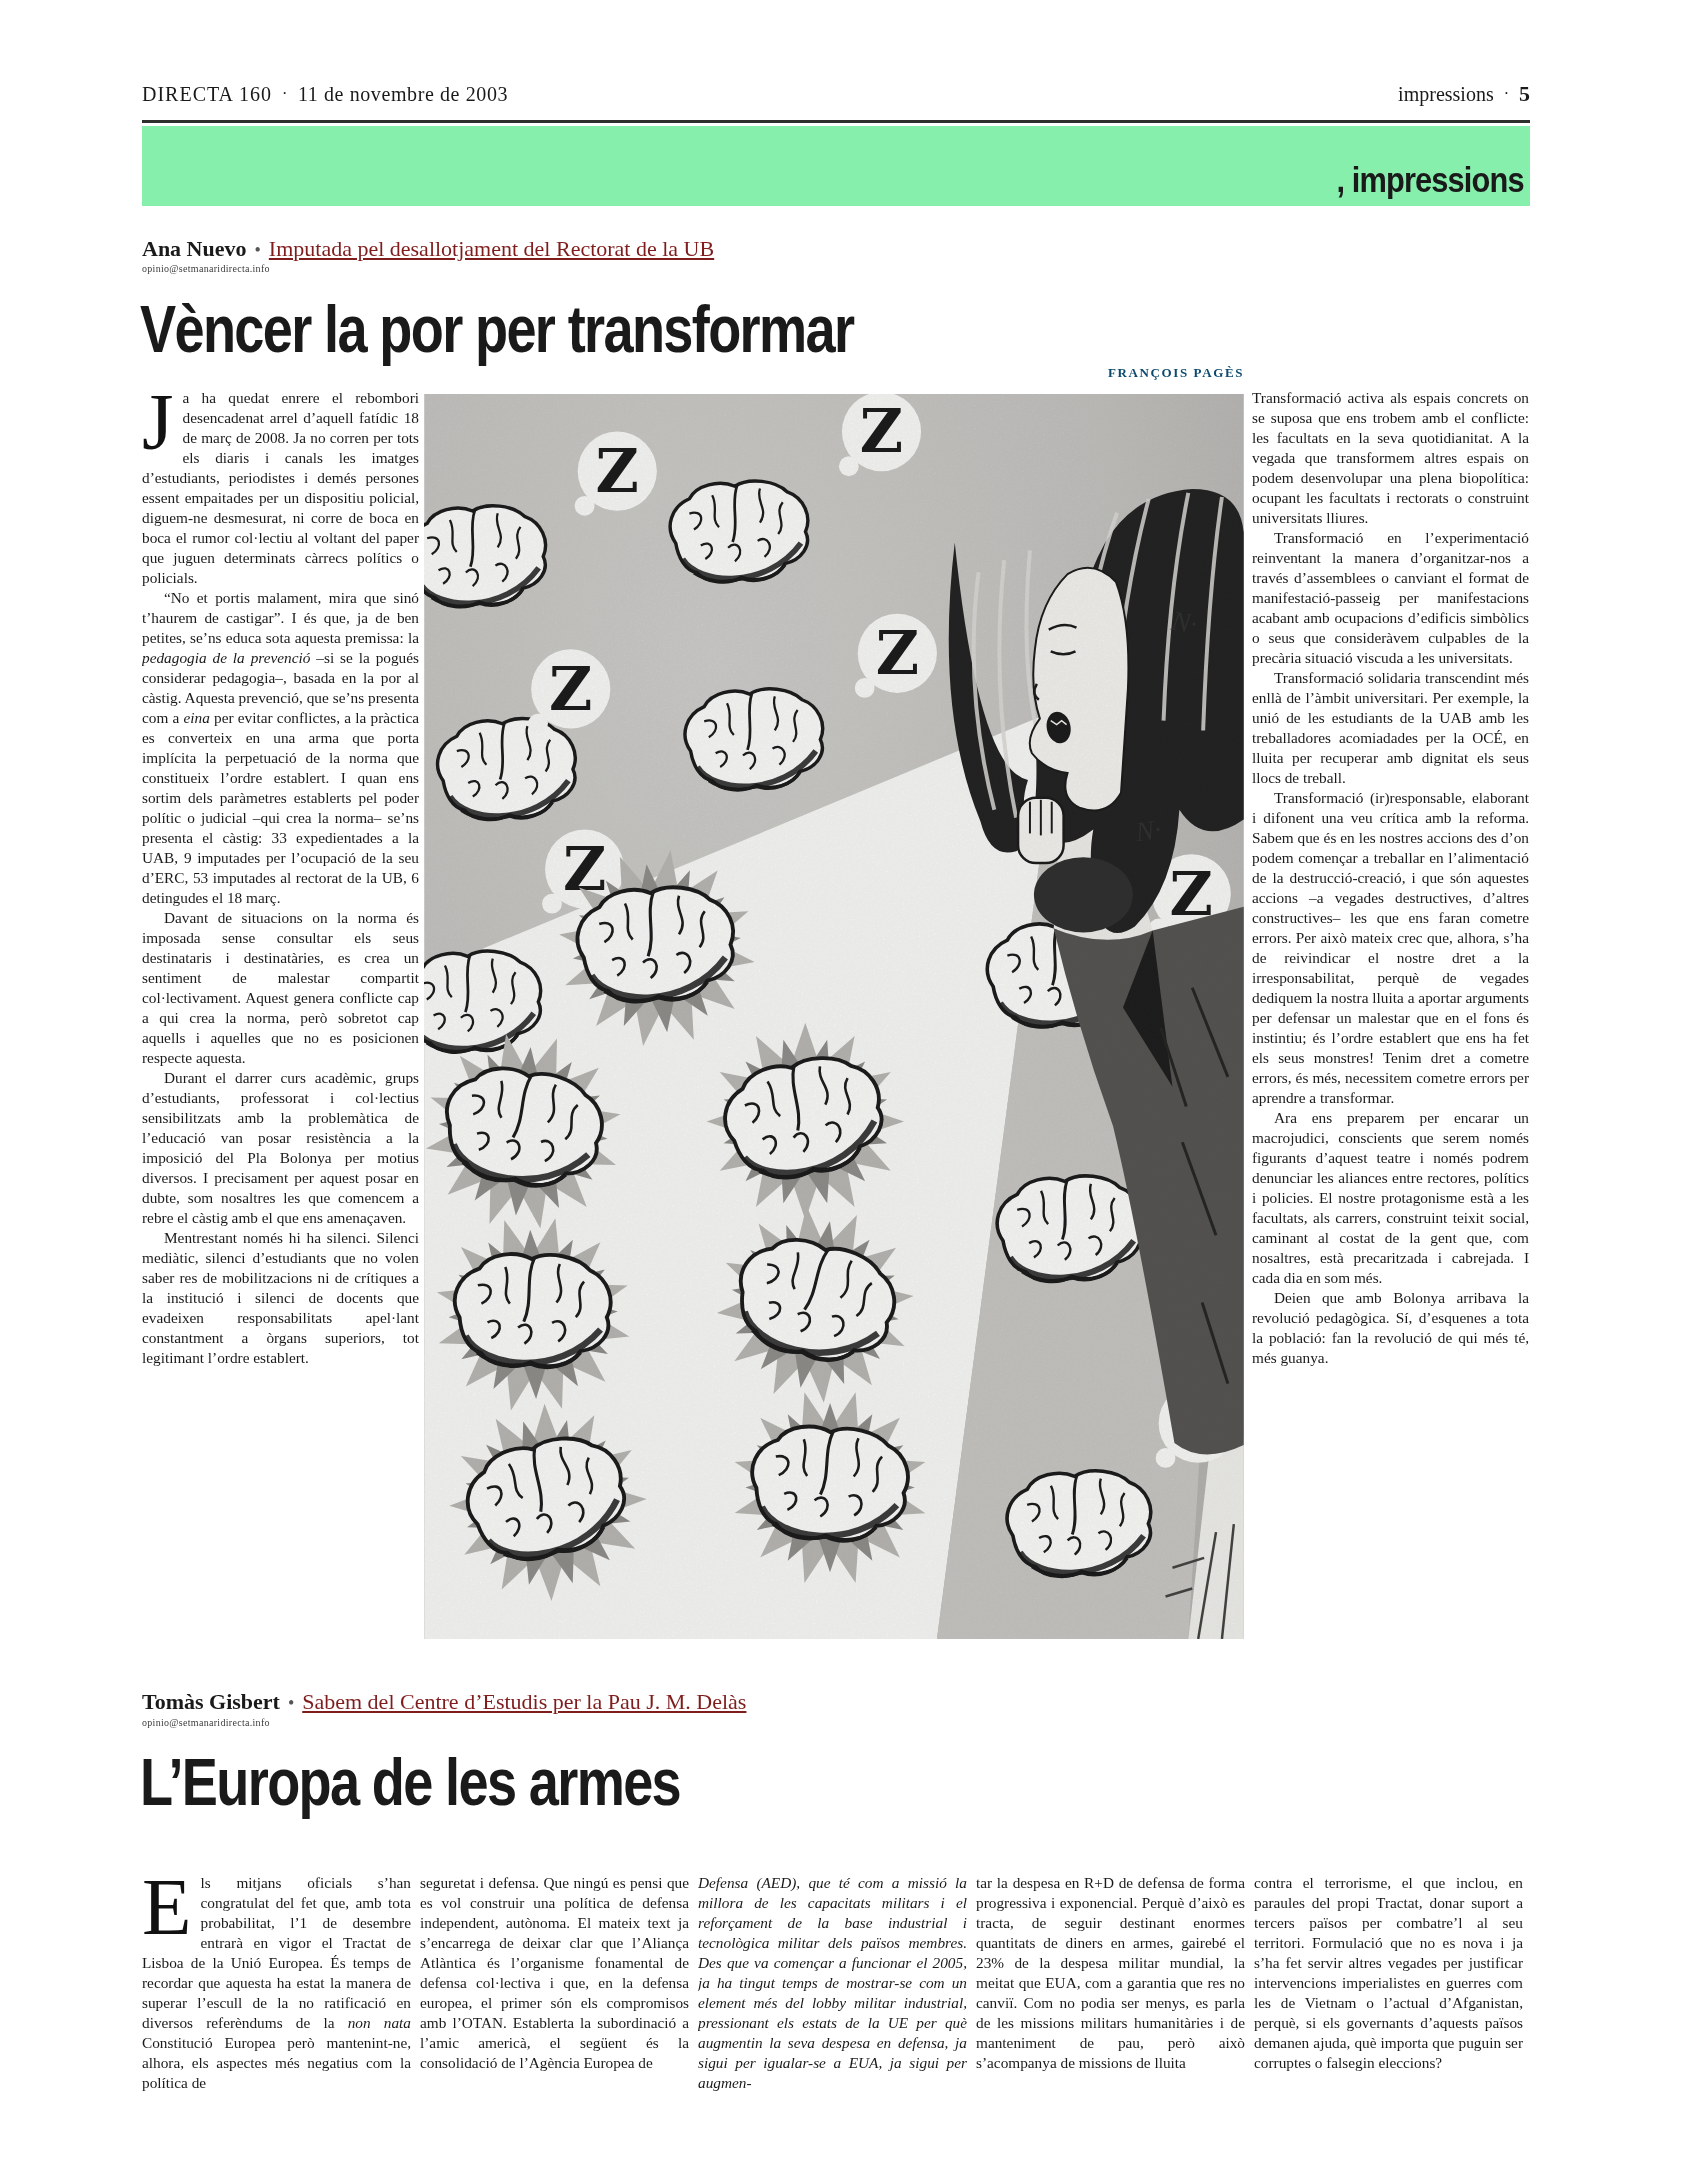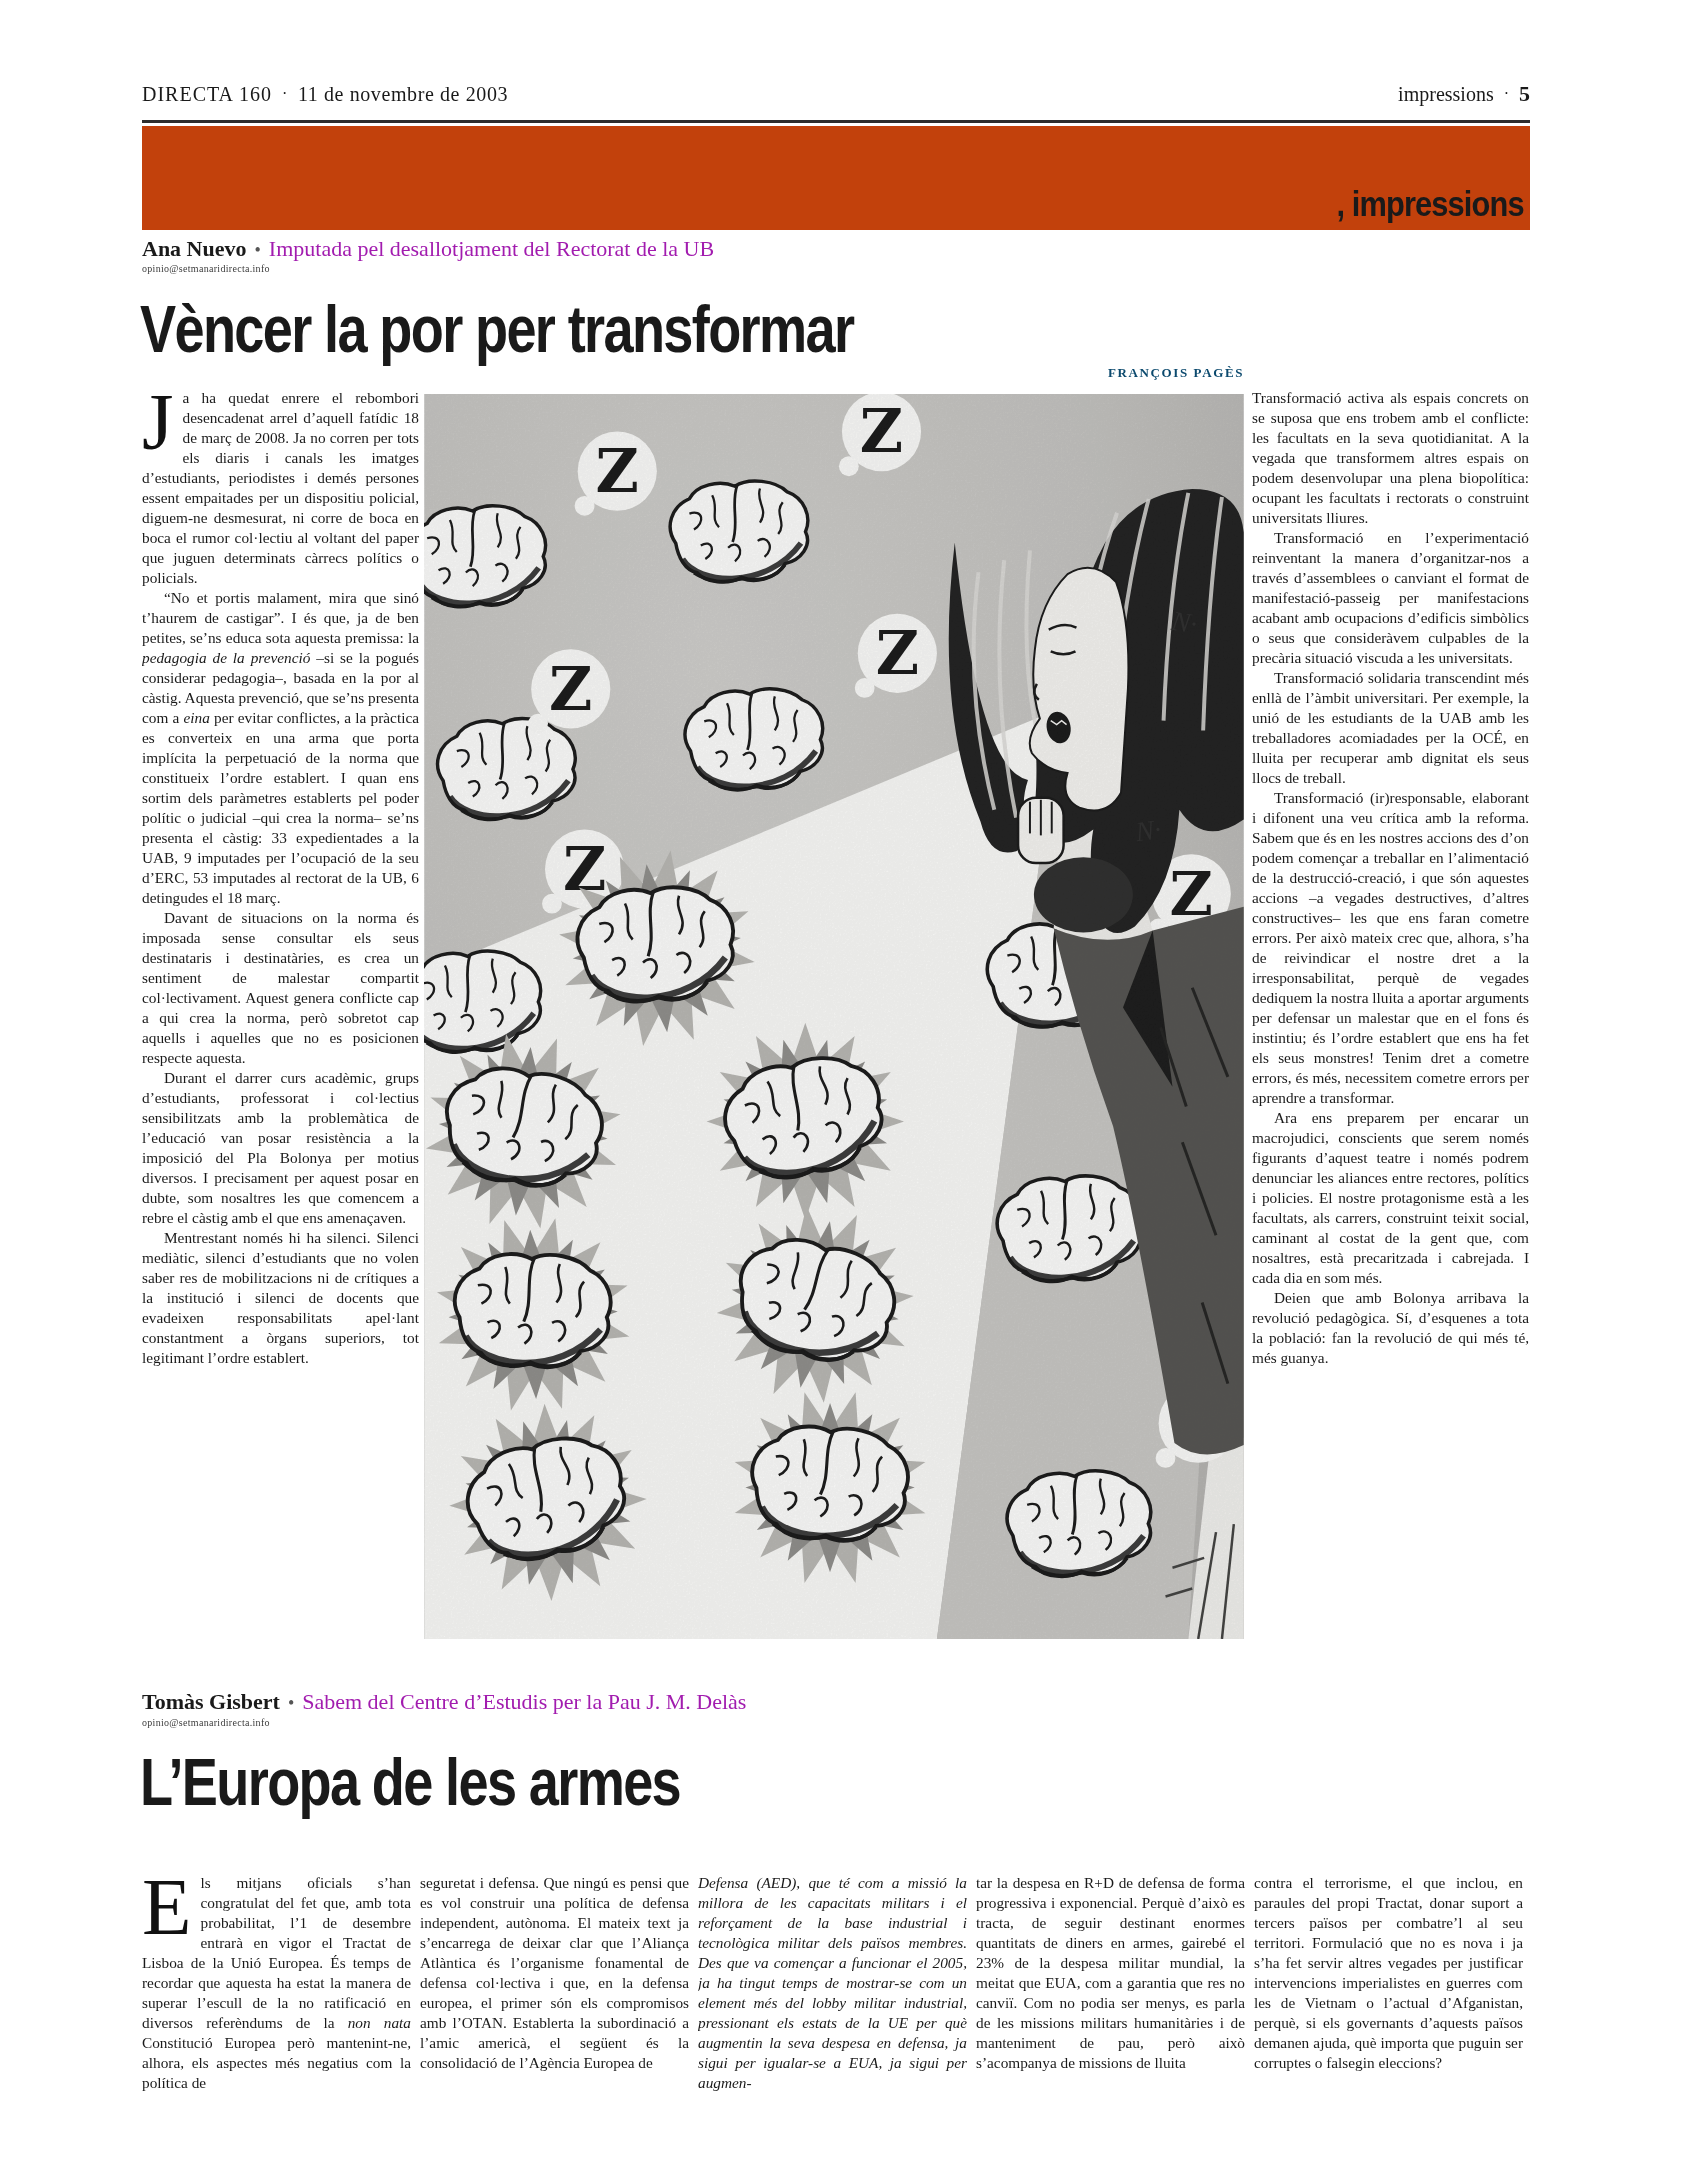--- a/index.html
+++ b/index.html
@@ -7,30 +7,30 @@
         font-family:"Liberation Serif",serif;color:#1a1a1a;overflow:hidden;margin:0 auto;}
   .abs{position:absolute;}
 
   
   .masthead-left{left:142px;top:83px;font-size:20px;letter-spacing:0.6px;}
   .masthead-left .pub{letter-spacing:1px;}
   .masthead-right{top:81px;left:142px;width:1388px;text-align:right;font-size:20px;}
   .masthead-right .pagenum{font-weight:bold;font-size:22px;}
   .msep{padding:0 10px;font-size:16px;vertical-align:2px;}
   .rule{left:142px;top:120px;width:1388px;height:3px;background:#2e2e2e;}
-  .band{left:142px;top:126px;width:1388px;height:104px;background:#c2410c;}
+  .band{left:142px;top:126px;width:1388px;height:80px;background:#86efac;}
   .band-label{position:absolute;right:6px;bottom:6px;font-family:"Liberation Sans",sans-serif;
               font-weight:bold;font-size:35px;letter-spacing:-1px;transform:scaleX(.88);
               transform-origin:right bottom;white-space:nowrap;}
 
   
   .kicker{font-size:22px;white-space:nowrap;}
   .kicker .author{font-weight:bold;}
   .kicker .bullet{color:#555;padding:0 8px;font-size:18px;}
-  .kicker .role{color:#a21caf;}
+  .kicker .role{color:#7f1d1d;text-decoration:underline;}
   .email{font-size:10px;color:#3c3c3c;letter-spacing:0.3px;}
   .headline{font-family:"Liberation Sans",sans-serif;font-weight:bold;font-size:66px;
             letter-spacing:-2px;transform:scaleX(.82);transform-origin:left top;white-space:nowrap;}
 
   
   .bodycol{font-size:15.3px;line-height:20px;text-align:justify;overflow:hidden;}
   .bodycol p{margin:0;}
   .bodycol p.indent{text-indent:22px;}
   .dropcap{float:left;font-size:81px;line-height:61px;padding:4px 9px 0 0;color:#111;}
 

